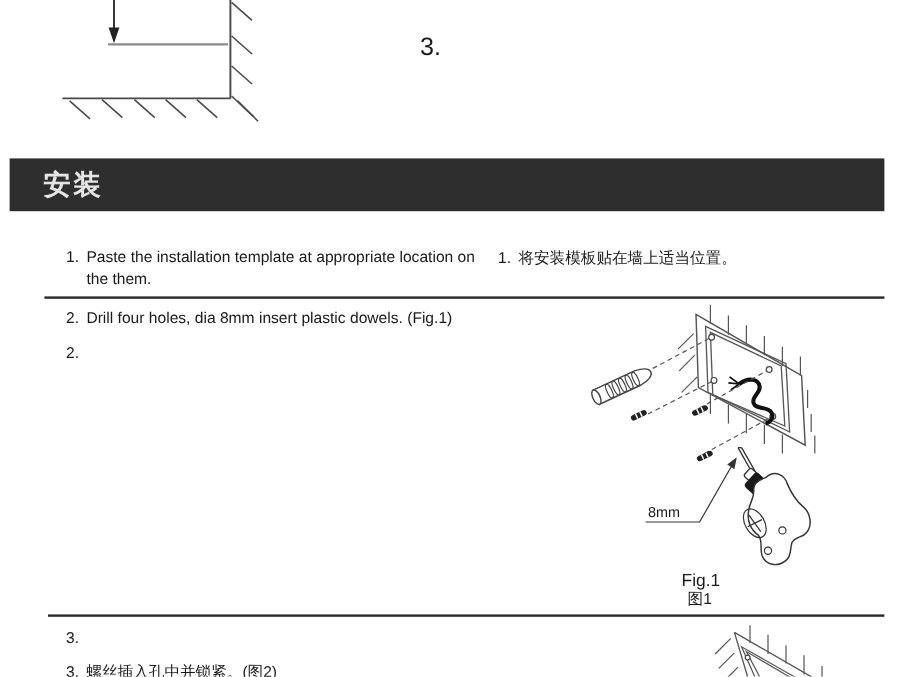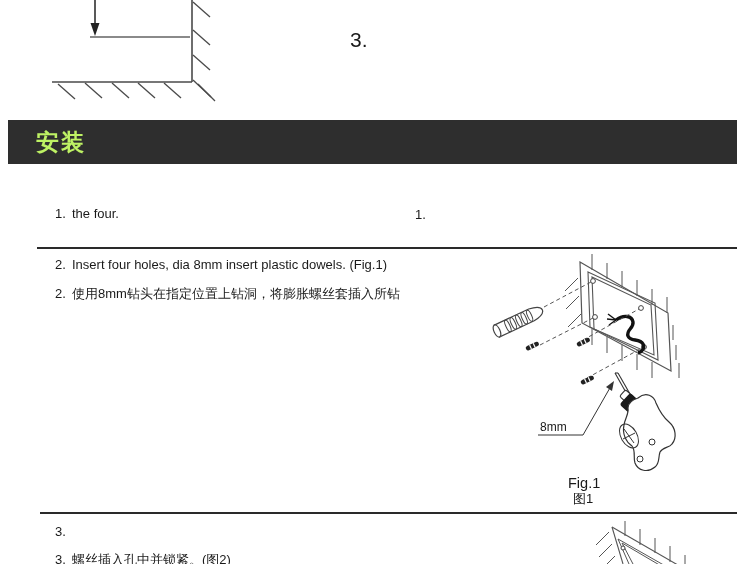--- a/index.html
+++ b/index.html
@@ -6,21 +6,21 @@
   body{
     width:750px;height:564px;overflow:hidden;position:relative;
     background:#ffffff;color:#1a1a1a;
     font-family:"Liberation Sans","DejaVu Sans",sans-serif;
   }
   .abs{position:absolute;}
   
   .intro-step{left:350px;top:26px;display:flex;font-size:21px;line-height:28px;}
   .intro-step .num{width:27px;flex:none;}
   
-  .banner{left:8px;top:120px;width:729px;height:44px;background:#2e2e2e;color:#bef264;
+  .banner{left:8px;top:132px;width:729px;height:44px;background:#2e2e2e;color:#e5e5e5;
           display:flex;align-items:center;}
   .banner .banner-label{font-size:23px;font-weight:bold;margin-left:28px;letter-spacing:2px;}
   
   .step{display:flex;font-size:13px;line-height:18.5px;}
   .step .num{width:17px;flex:none;}
   #step1-en{left:55px;top:205px;width:360px;}
   #step1-zh{left:415px;top:206px;width:320px;}
   #step2-en{left:55px;top:256px;width:400px;}
   #step2-zh{left:55px;top:285px;width:400px;}
   #step3-en{left:55px;top:523px;width:430px;}
@@ -69,39 +69,42 @@
     </span>
   </div>
 
   <div class="abs banner">
     <span class="banner-label">安装</span>
   </div>
 
   <div class="abs step" id="step1-en">
     <span class="num">1.</span>
     <span>
-      <div>the four.</div>
+      <div>Paste the installation template at appropriate location on</div>
+      <div>the them.</div>
     </span>
   </div>
   <div class="abs step" id="step1-zh">
     <span class="num">1.</span>
+    <span>
+      <div>将安装模板贴在墙上适当位置。</div>
+    </span>
   </div>
 
   <div class="abs rule" id="rule1"></div>
 
   <div class="abs step" id="step2-en">
     <span class="num">2.</span>
     <span>
-      <div>Insert four holes, dia 8mm insert plastic dowels. (Fig.1)</div>
+      <div>Drill four holes, dia 8mm insert plastic dowels. (Fig.1)</div>
     </span>
   </div>
   <div class="abs step" id="step2-zh">
     <span class="num">2.</span>
     <span>
-      <div>使用8mm钻头在指定位置上钻洞，将膨胀螺丝套插入所钻</div>
     </span>
   </div>
 
   <svg class="abs" style="left:480px;top:250px;" width="270" height="262" viewBox="0 0 270 262">
 
     <g stroke="#555" stroke-width="1.2" fill="none">
       <path d="M100,12 L188,63 L191,121 L102,73 Z"></path>
     </g>
     <g stroke="#555" stroke-width="1">
       <line x1="112" y1="4" x2="112" y2="20"></line>

